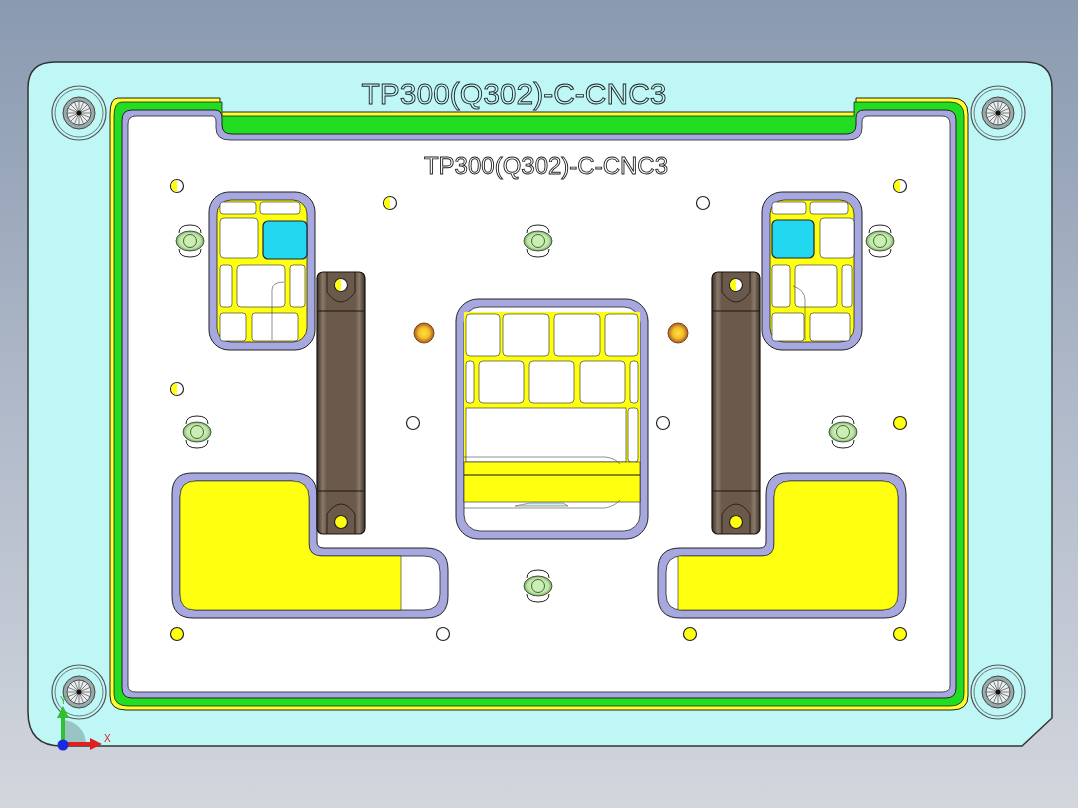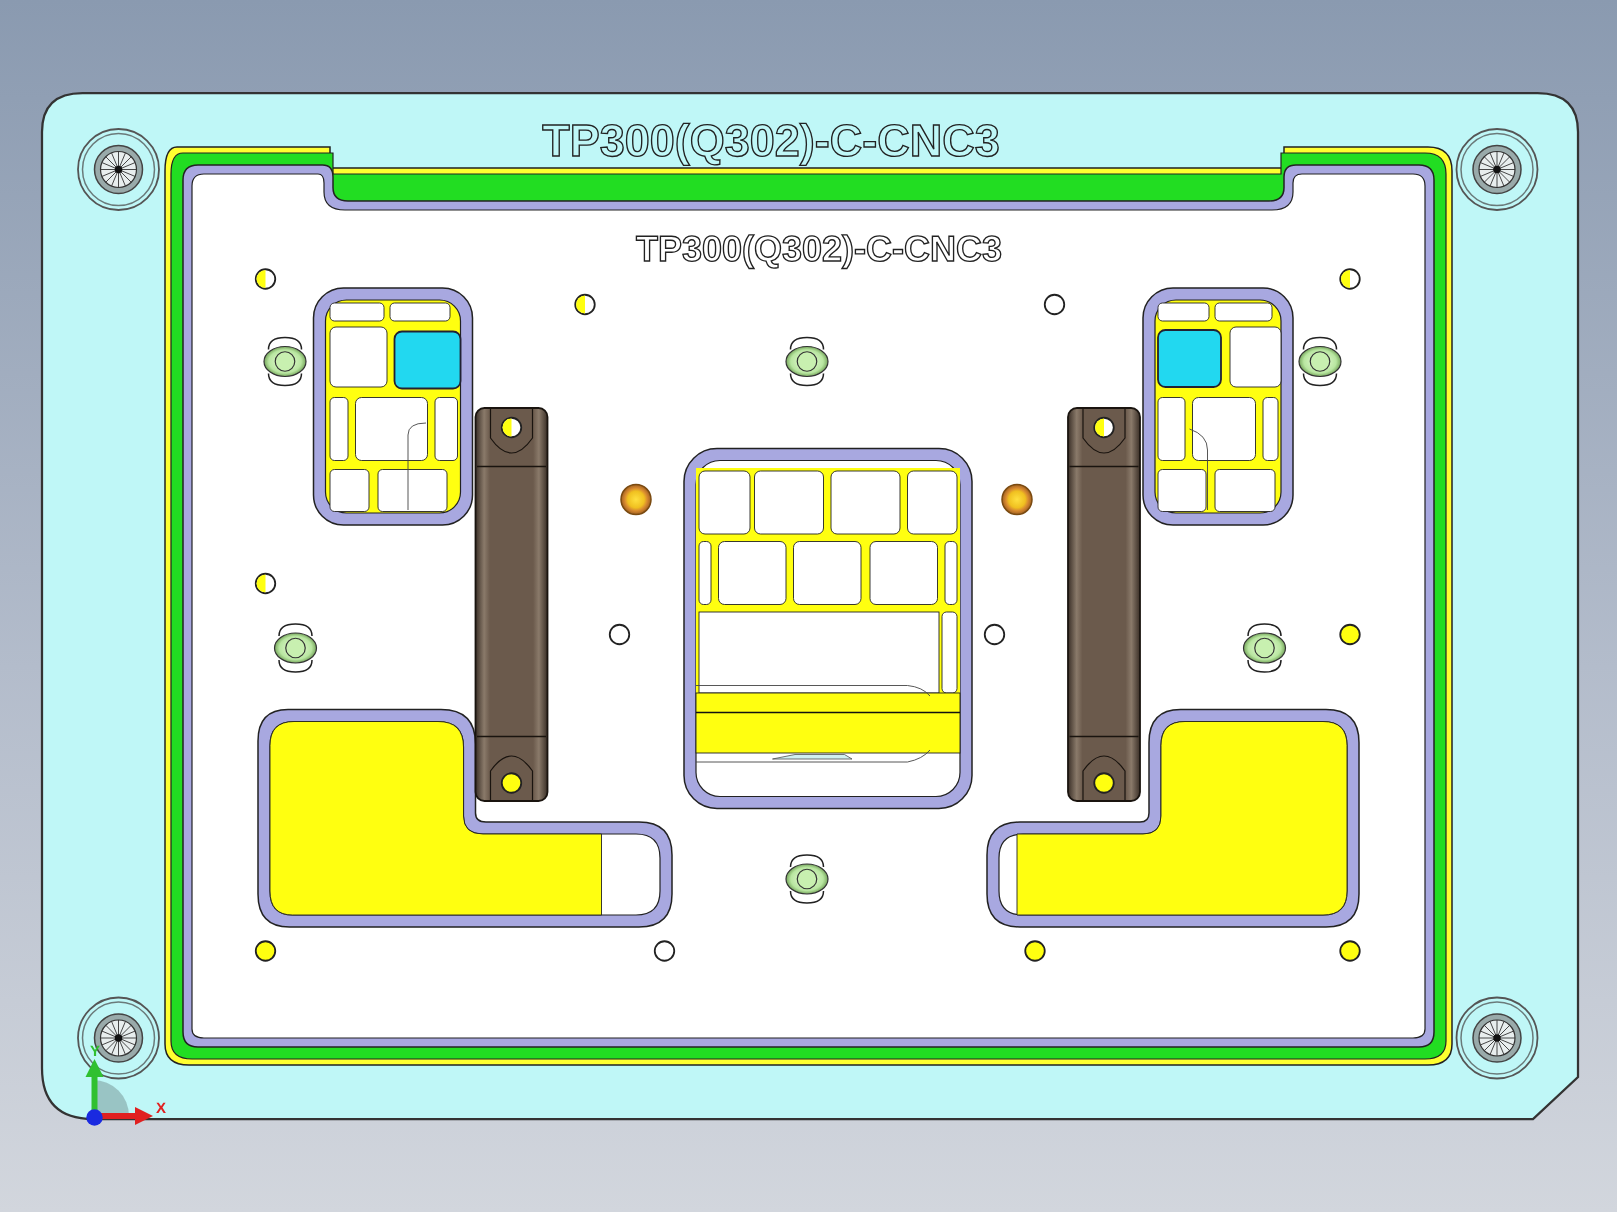--- a/index.html
+++ b/index.html
@@ -1,19 +1,19 @@
 <!DOCTYPE html>
 <html><head>
 <meta charset="utf-8">
 <style>
   html,body{margin:0;padding:0;}
   body{width:1078px;height:808px;overflow:hidden;
        background:linear-gradient(#8a9ab0 0%, #b3bccb 55%, #d2d6dd 100%);
        font-family:"Liberation Sans", sans-serif;position:relative;}
-  #stage{position:absolute;left:0;top:0;width:874px;height:808px;font-weight:bold;}
+  #stage{position:absolute;left:0;top:0;width:874px;height:808px;}
   .title-text{font-family:"Liberation Sans", sans-serif;fill:none;stroke:#222;stroke-width:0.9;}
   .axis-label{font-family:"Liberation Sans", sans-serif;font-size:10px;fill:#e02020;}
 </style>
 </head>
 <body>
 
 <div id="stage">
 <svg width="1078" height="808" viewBox="0 0 1078 808" xmlns="http://www.w3.org/2000/svg">
   <defs>
     <radialGradient id="pinGrad" cx="50%" cy="50%" r="55%">

